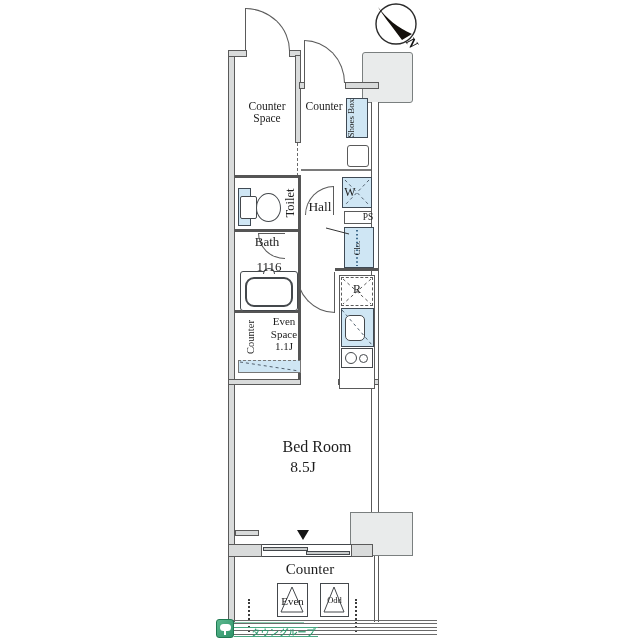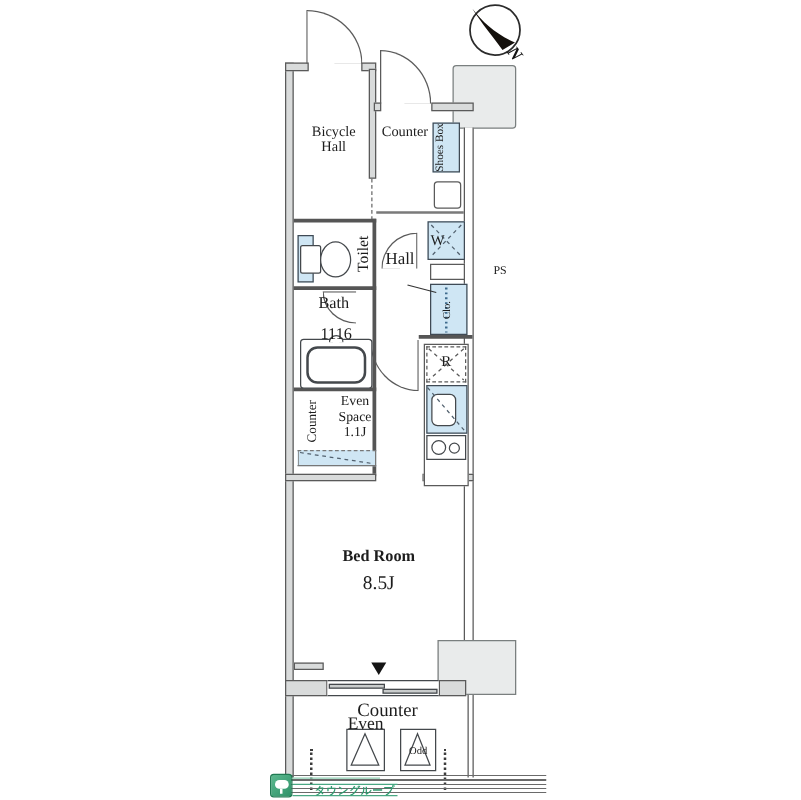--- a/index.html
+++ b/index.html
@@ -116,38 +116,38 @@
     <line x1="357" y1="230" x2="357" y2="266" stroke="#3f6b8c" stroke-width="2" stroke-dasharray="1.5,2.4"></line>
 
     <polyline points="326,228 349,234" stroke="#333" stroke-width="1" fill="none"></polyline>
 
     <polygon points="297,530 309,530 303,540" fill="#151515"></polygon>
 
     <polygon points="292,587 281,612 303,612" fill="none" stroke="#44484c" stroke-width="1"></polygon>
     <polygon points="334,587 324,612 344,612" fill="none" stroke="#44484c" stroke-width="1"></polygon>
   </svg>
 
-  <div class="lbl" style="left:243px;top:100px;width:48px;font-size:11.5px;">Bicycle Hall</div>
+  <div class="lbl" style="left:243px;top:100px;width:48px;font-size:11.5px;">Counter Space</div>
   <div class="lbl" style="left:298px;top:100px;width:52px;font-size:11.5px;white-space:nowrap;">Counter</div>
   <div class="lbl vtext" style="left:337px;top:107px;width:40px;height:22px;font-size:9px;line-height:10px;">Shoes Box</div>
   <div class="lbl vtext" style="left:266px;top:196px;width:50px;height:14px;font-size:12.5px;">Toilet</div>
   <div class="lbl" style="left:300px;top:200px;width:40px;font-size:13.5px;">Hall</div>
   <div class="lbl" style="left:246px;top:235px;width:42px;font-size:13px;">Bath</div>
   <div class="lbl" style="left:248px;top:260px;width:42px;font-size:13px;">1116</div>
   <div class="lbl" style="left:343px;top:186px;width:14px;font-size:12px;">W</div>
-  <div class="lbl" style="left:344px;top:212px;width:48px;font-size:9.5px;margin-left:32px;">PS</div>
+  <div class="lbl" style="left:344px;top:212px;width:48px;font-size:9.5px;">PS</div>
   <div class="lbl vtext" style="left:340px;top:243px;width:36px;height:10px;font-size:8.5px;">Clo.</div>
   <div class="lbl" style="left:341px;top:283px;width:32px;font-size:12px;">R</div>
   <div class="lbl vtext" style="left:227px;top:331px;width:48px;height:12px;font-size:10.5px;">Counter</div>
   <div class="lbl" style="left:262px;top:315px;width:44px;font-size:11px;line-height:13px;">Even Space</div>
   <div class="lbl" style="left:262px;top:341px;width:44px;font-size:11px;">1.1J</div>
-  <div class="lbl" style="left:262px;top:438px;width:82px;font-size:13px;white-space:nowrap;font-weight:bold;">Bed Room</div>
+  <div class="lbl" style="left:276px;top:438px;width:82px;font-size:16px;white-space:nowrap;">Bed Room</div>
   <div class="lbl" style="left:273px;top:459px;width:60px;font-size:15.5px;">8.5J</div>
   <div class="lbl" style="left:276px;top:561px;width:68px;font-size:15px;">Counter</div>
-  <div class="lbl" style="left:278px;top:572px;width:29px;font-size:14px;text-align:center;">Even</div>
+  <div class="lbl" style="left:278px;top:596px;width:29px;font-size:11px;text-align:center;">Even</div>
   <div class="lbl" style="left:321px;top:596px;width:27px;font-size:8.5px;">Odd</div>
 
   <div class="abs" style="left:216px;top:619px;width:18px;height:19px;background:linear-gradient(135deg,#5cb98f,#2e9168);border:1px solid #1f7a52;border-radius:3px;">
     <div class="abs" style="left:3px;top:4px;width:11px;height:7px;background:#fff;border-radius:5px;"></div>
     <div class="abs" style="left:7px;top:11px;width:2px;height:4px;background:#fff;"></div>
   </div>
   <div class="abs" style="left:234px;top:622px;width:70px;height:1px;background:#8fd0b4;"></div>
   <div class="abs" style="left:234px;top:627px;width:84px;height:1px;background:#49a883;"></div>
   <div class="abs" style="left:234px;top:636px;width:84px;height:1px;background:#49a883;"></div>
   <div class="abs" style="left:236px;top:627px;width:80px;height:10px;font-family:'DejaVu Sans','Liberation Sans',sans-serif;font-size:8.5px;font-weight:bold;color:#2f9a6f;letter-spacing:0.5px;white-space:nowrap;overflow:hidden;text-align:right;">タウングループ</div>

